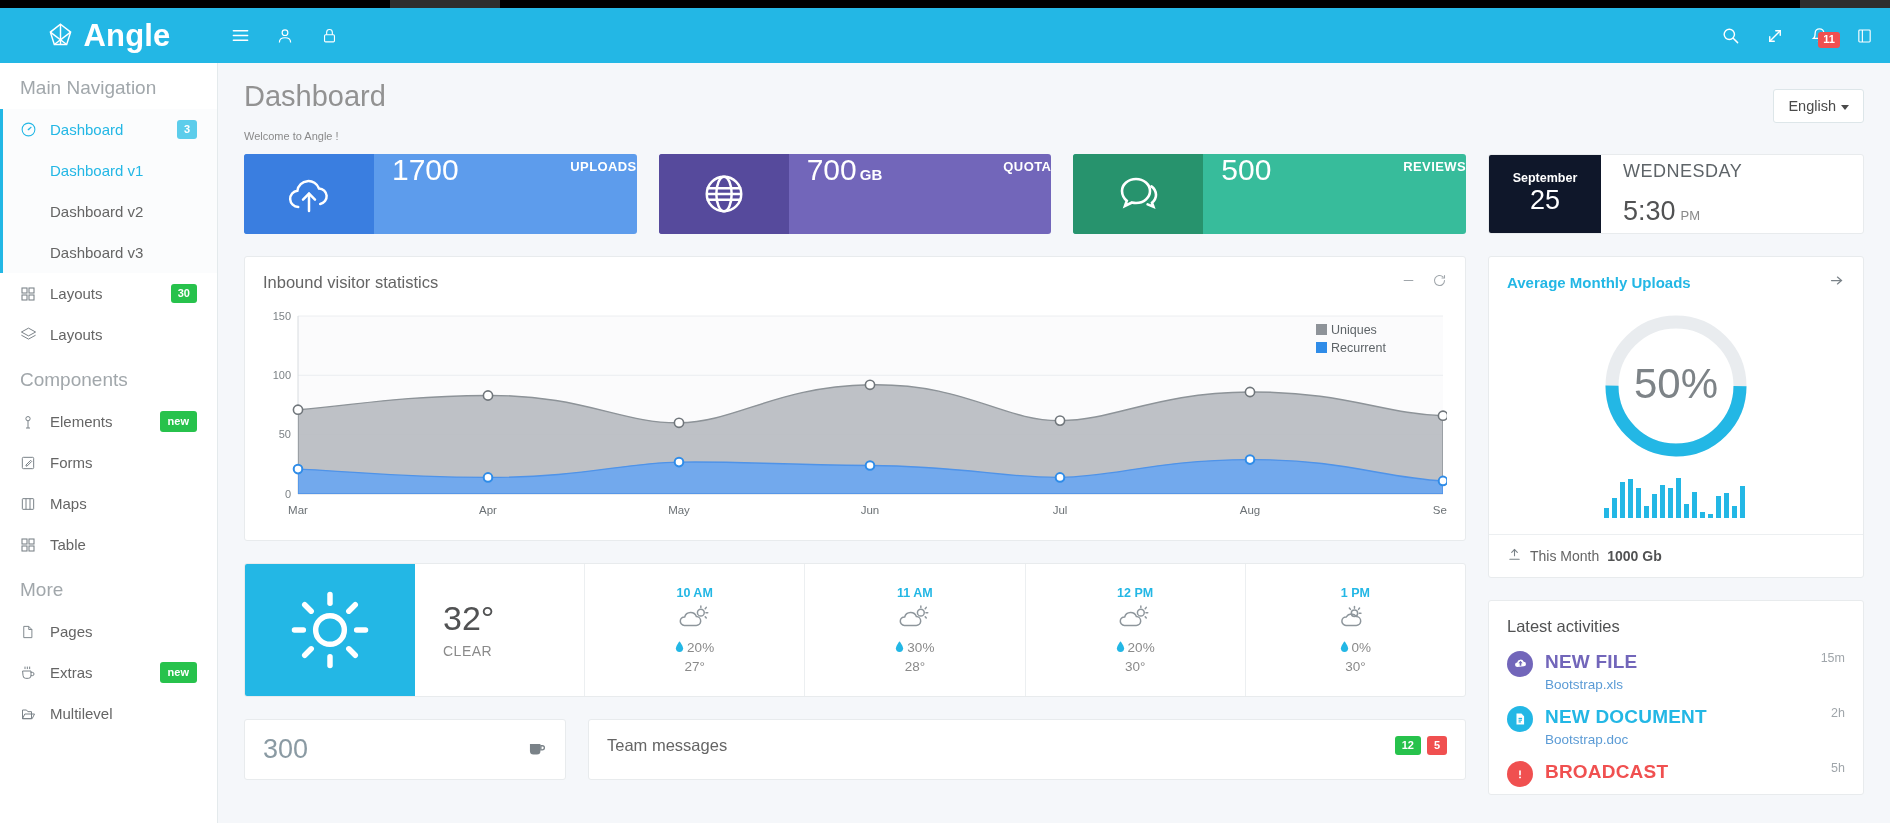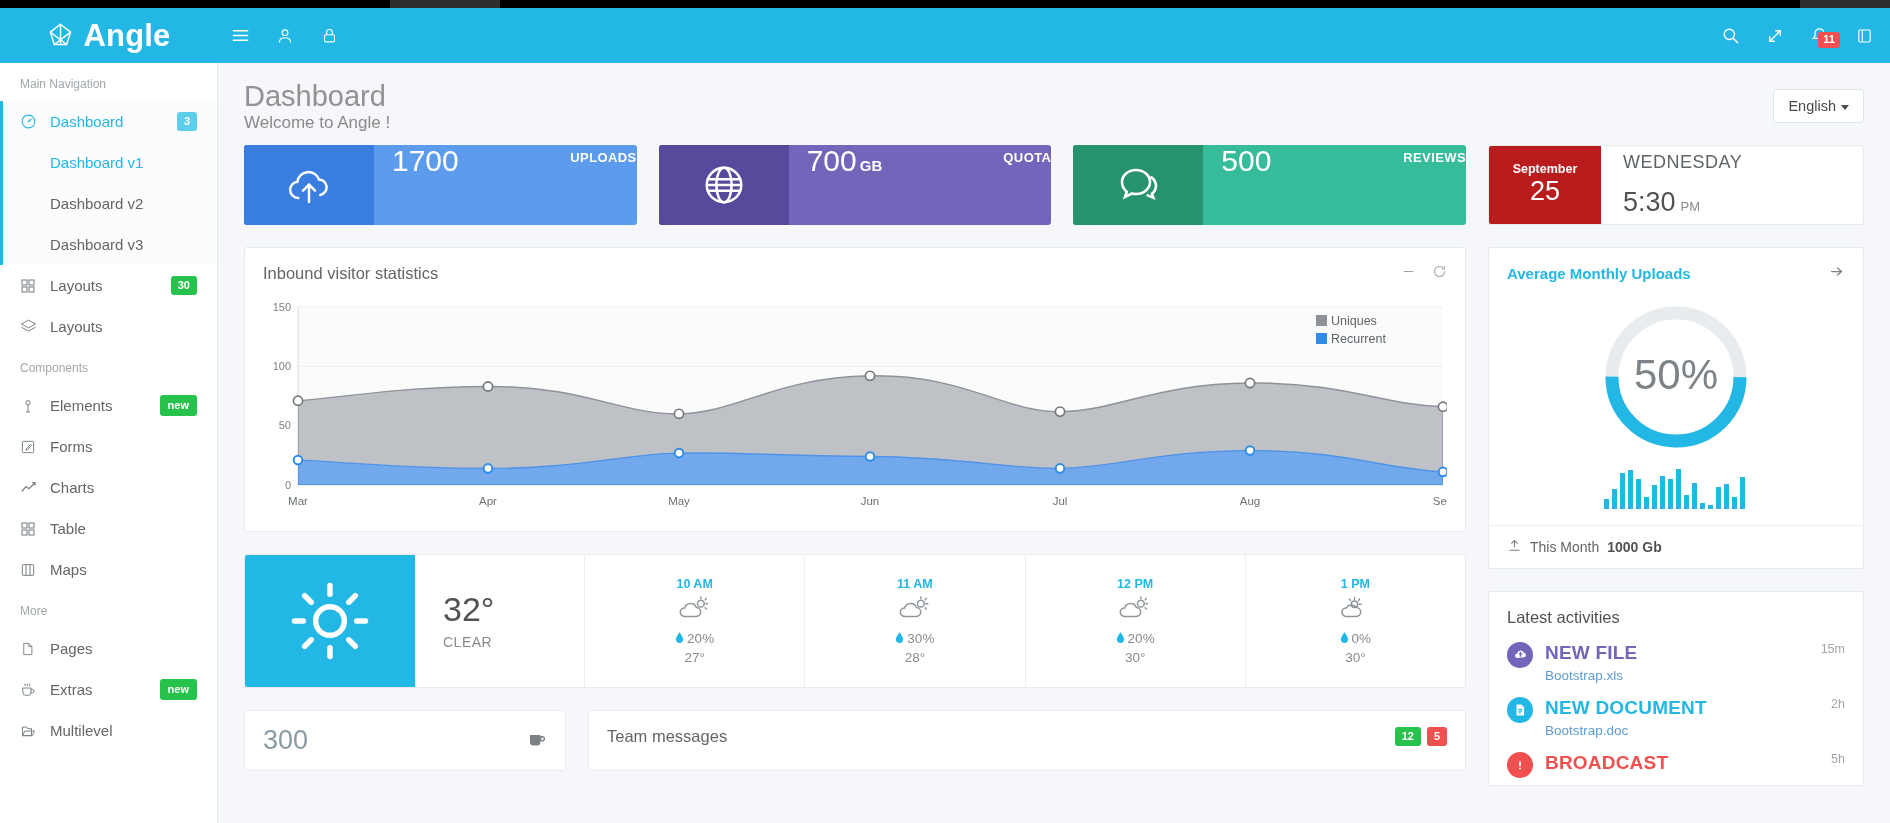--- a/index.html
+++ b/index.html
@@ -40,21 +40,21 @@
     background:#f05050; color:#fff; font-size:11px; font-weight:bold;
     border-radius:3px; padding:1px 5px; line-height:1.25;
   }
 
   
   .sidebar {
     position:absolute; left:0; top:63px; width:218px; height:760px;
     background:#fff; border-right:1px solid #e4eaec; overflow:hidden;
   }
   .nav-heading {
-    padding: 14px 20px 10px 20px; font-size: 12px; color:#a1a7ab; font-weight:normal;
+    padding: 14px 20px 10px 20px; font-size: 19px; color:#a1a7ab; font-weight:normal;
   }
   .nav-item {
     display:flex; align-items:center; height:41px; padding:0 20px;
     font-size:15px; color:#656565; cursor:pointer; position:relative;
   }
   .nav-item .ni-icon { width: 30px; display:flex; align-items:center; color:#7a8288; }
   .nav-item .ni-label { flex: 1; }
   .nav-item.active { background:#fbfcfd; color:#23b7e5; }
   .nav-item.active .ni-icon { color:#23b7e5; }
   .nav-item.active::before {
@@ -74,21 +74,21 @@
     padding: 2px 7px; line-height: 1.3;
   }
   .badge.info { background:#5ccdeb; }
   .badge.green { background:#27c24c; }
   .badge.green-new { background:#27c24c; padding: 3px 8px; }
 
   
   .content { position:absolute; left:218px; top:63px; width:1672px; height:760px; overflow:hidden; }
   .page-head { padding: 18px 26px 12px 26px; display:flex; align-items:flex-start; }
   .page-title { font-size: 29px; color:#929292; font-weight: normal; line-height:1.1; }
-  .page-sub { font-size: 17px; color:#8a8a8a; margin-top: 0; }
+  .page-sub { font-size: 11px; color:#8a8a8a; margin-top: 17px; }
   .lang-btn {
     margin-left:auto; margin-top: 8px; background:#fff; border:1px solid #dde6e9;
     border-radius:3px; padding: 8px 14px; font-size:14.5px; color:#4a4a4a; cursor:pointer;
   }
   .caret { display:inline-block; border-left:4px solid transparent; border-right:4px solid transparent;
            border-top:5px solid #4a4a4a; margin-left:5px; vertical-align:middle; }
 
   .grid { padding: 0 26px; display:flex; gap: 22px; }
   .col-main { width: 1222px; }
   .col-side { width: 400px; }
@@ -291,51 +291,42 @@
   <div class="nav-item">
     <span class="ni-icon">
       <svg width="16" height="16" viewBox="0 0 24 24" stroke="currentColor" stroke-width="1.5" fill="none">
         <rect x="3.5" y="3.5" width="17" height="17" rx="1.5"></rect>
           <path d="M9 15l7-7 1.6 1.6-7 7H9z"></path>
       </svg>
     </span>
     <span class="ni-label">Forms</span>
   </div>
 
-  <div class="nav-item">
-    <span class="ni-icon">
-      <svg width="18" height="18" viewBox="0 0 24 24" stroke="currentColor" stroke-width="1.7" fill="none" stroke-linecap="round">
-        <polyline points="3,16 8,10 12,13 20,5"></polyline>
-          <polyline points="17,5 20,5 20,8"></polyline>
-      </svg>
-    </span>
-    <span class="ni-label">Charts</span>
+
+  <div class="nav-item">
+    <span class="ni-icon">
+      <svg width="16" height="16" viewBox="0 0 24 24" stroke="currentColor" stroke-width="1.5" fill="none">
+        <rect x="3.5" y="4" width="17" height="16" rx="1"></rect>
+          <line x1="9" y1="4" x2="9" y2="20"></line>
+          <line x1="15" y1="4" x2="15" y2="20"></line>
+      </svg>
+    </span>
+    <span class="ni-label">Maps</span>
   </div>
 
   <div class="nav-item">
     <span class="ni-icon">
       <svg width="16" height="16" viewBox="0 0 24 24" stroke="currentColor" stroke-width="1.6" fill="none">
         <rect x="3" y="3" width="7.5" height="7.5"></rect>
           <rect x="13.5" y="3" width="7.5" height="7.5"></rect>
         <rect x="3" y="13.5" width="7.5" height="7.5"></rect>
           <rect x="13.5" y="13.5" width="7.5" height="7.5"></rect>
       </svg>
     </span>
     <span class="ni-label">Table</span>
-  </div>
-
-  <div class="nav-item">
-    <span class="ni-icon">
-      <svg width="16" height="16" viewBox="0 0 24 24" stroke="currentColor" stroke-width="1.5" fill="none">
-        <rect x="3.5" y="4" width="17" height="16" rx="1"></rect>
-          <line x1="9" y1="4" x2="9" y2="20"></line>
-          <line x1="15" y1="4" x2="15" y2="20"></line>
-      </svg>
-    </span>
-    <span class="ni-label">Maps</span>
   </div>
 
   <div class="nav-heading">More</div>
 
   <div class="nav-item">
     <span class="ni-icon">
       <svg width="15" height="16" viewBox="0 0 24 24" stroke="currentColor" stroke-width="1.5" fill="none">
         <path d="M6 3h8l5 5v13H6z"></path>
           <polyline points="14,3 14,8 19,8"></polyline>
       </svg>
@@ -649,21 +640,21 @@
             </div>
           </div>
         </div>
       </div>
 
     </div>
 
     <div class="col-side">
 
       <div class="card" style="height:80px; display:flex; overflow:hidden;">
-        <div style="width:112px;background:#b91c1c;color:#fff;display:flex;flex-direction:column;align-items:center;justify-content:center;">
+        <div style="width:112px;background:#0f172a;color:#fff;display:flex;flex-direction:column;align-items:center;justify-content:center;">
           <div style="font-size:12.5px;font-weight:bold;">September</div>
           <div style="font-size:27px;line-height:1.15;">25</div>
         </div>
         <div style="flex:1;display:flex;flex-direction:column;justify-content:center;padding-left:22px;">
           <div style="font-size:18px;color:#5e6468;letter-spacing:.5px;">WEDNESDAY</div>
           <div style="font-size:27px;color:#515253;line-height:1.15;margin-top:14px;">
             <span>5:30</span><span style="font-size:13px;color:#8a8a8a;margin-left:5px;">PM</span>
           </div>
         </div>
       </div>

